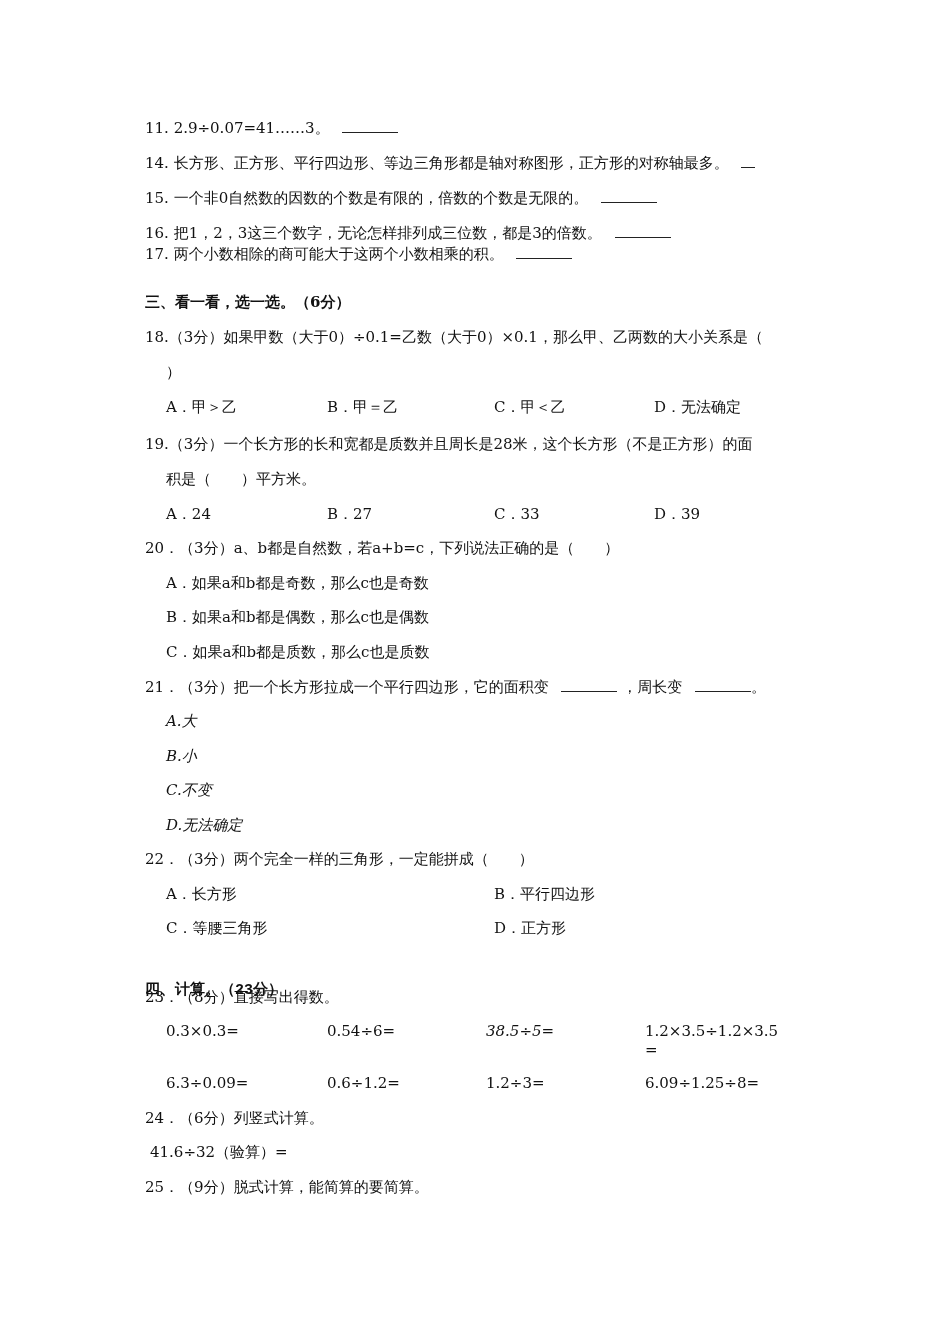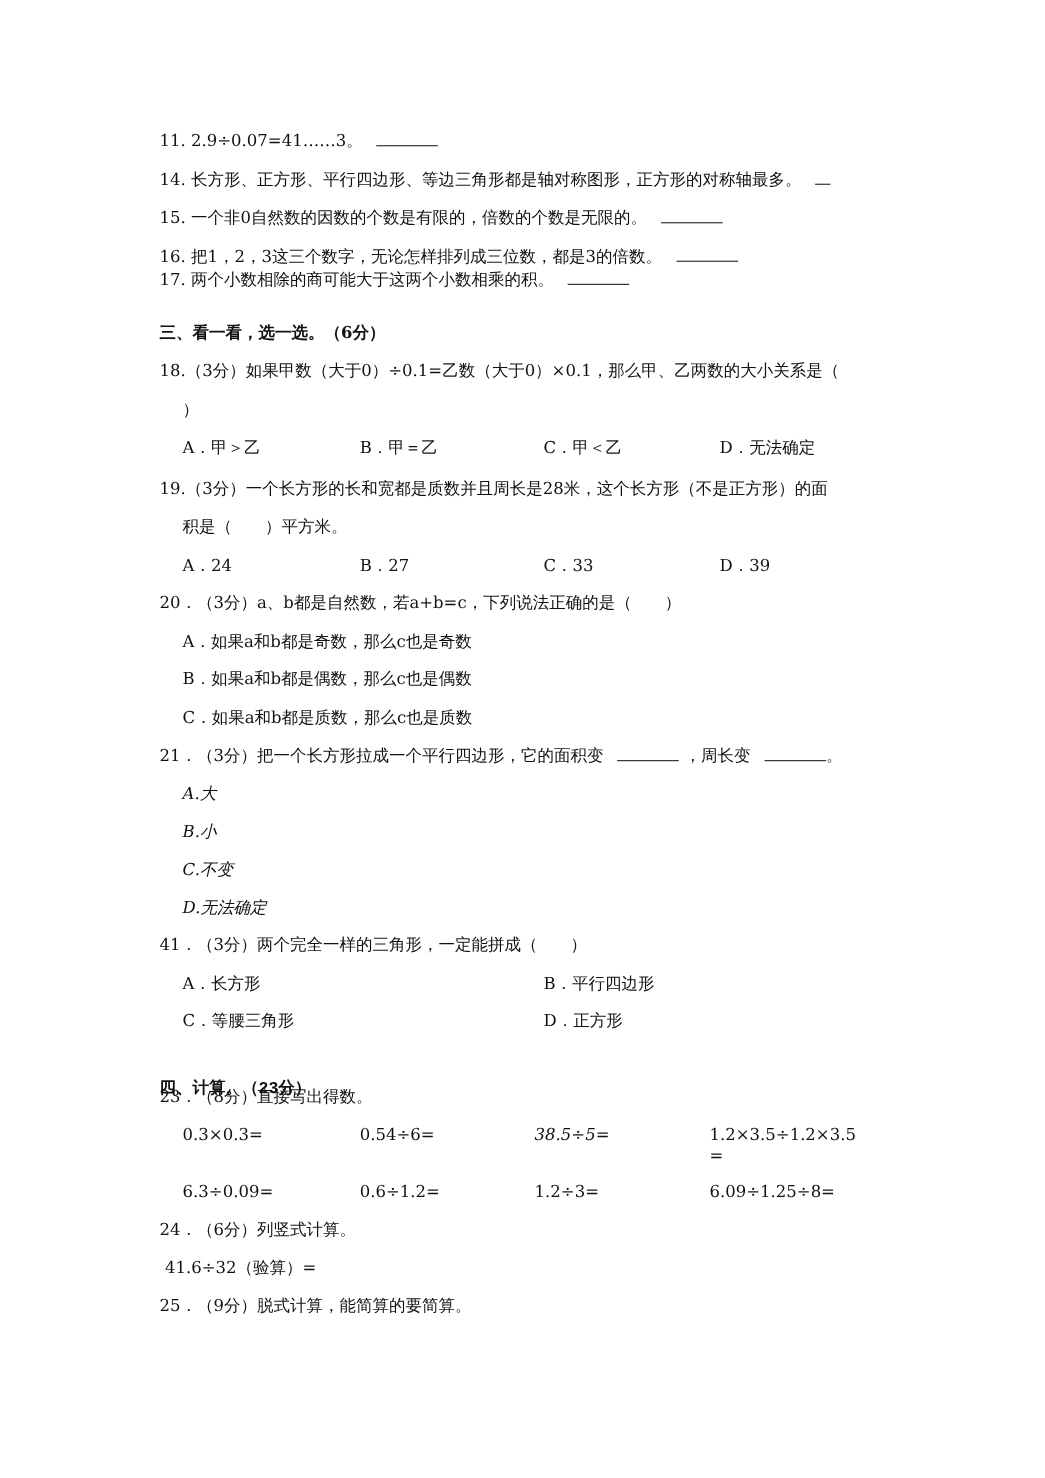--- a/index.html
+++ b/index.html
@@ -95,21 +95,21 @@
   <span>21．（3分）把一个长方形拉成一个平行四边形，它的面积变</span>
   <span class="blank"></span>
   <span>，周长变</span>
   <span class="blank"></span><span>。</span>
 </div>
 <div class="opt it" style="top:711px; left:166px;">A.大</div>
 <div class="opt it" style="top:746px; left:166px;">B.小</div>
 <div class="opt it" style="top:780px; left:166px;">C.不变</div>
 <div class="opt it" style="top:815px; left:166px;">D.无法确定</div>
 
-<div class="line" style="top:849px;">41．（3分）两个完全一样的三角形，一定能拼成（　　）</div>
+<div class="line" style="top:849px;">22．（3分）两个完全一样的三角形，一定能拼成（　　）</div>
 <div class="opt" style="top:884px; left:166px;">A．长方形</div>
 <div class="opt" style="top:884px; left:494px;">B．平行四边形</div>
 <div class="opt" style="top:918px; left:166px;">C．等腰三角形</div>
 <div class="opt" style="top:918px; left:494px;">D．正方形</div>
 
 <div class="line bold" style="top:981px;font-family:Liberation Mono, monospace;">四、计算。（23分）</div>
 
 <div class="line" style="top:987px;">23．（8分）直接写出得数。</div>
 <div class="opt" style="top:1021px; left:166px;">0.3×0.3=</div>
 <div class="opt" style="top:1021px; left:327px;">0.54÷6=</div>

